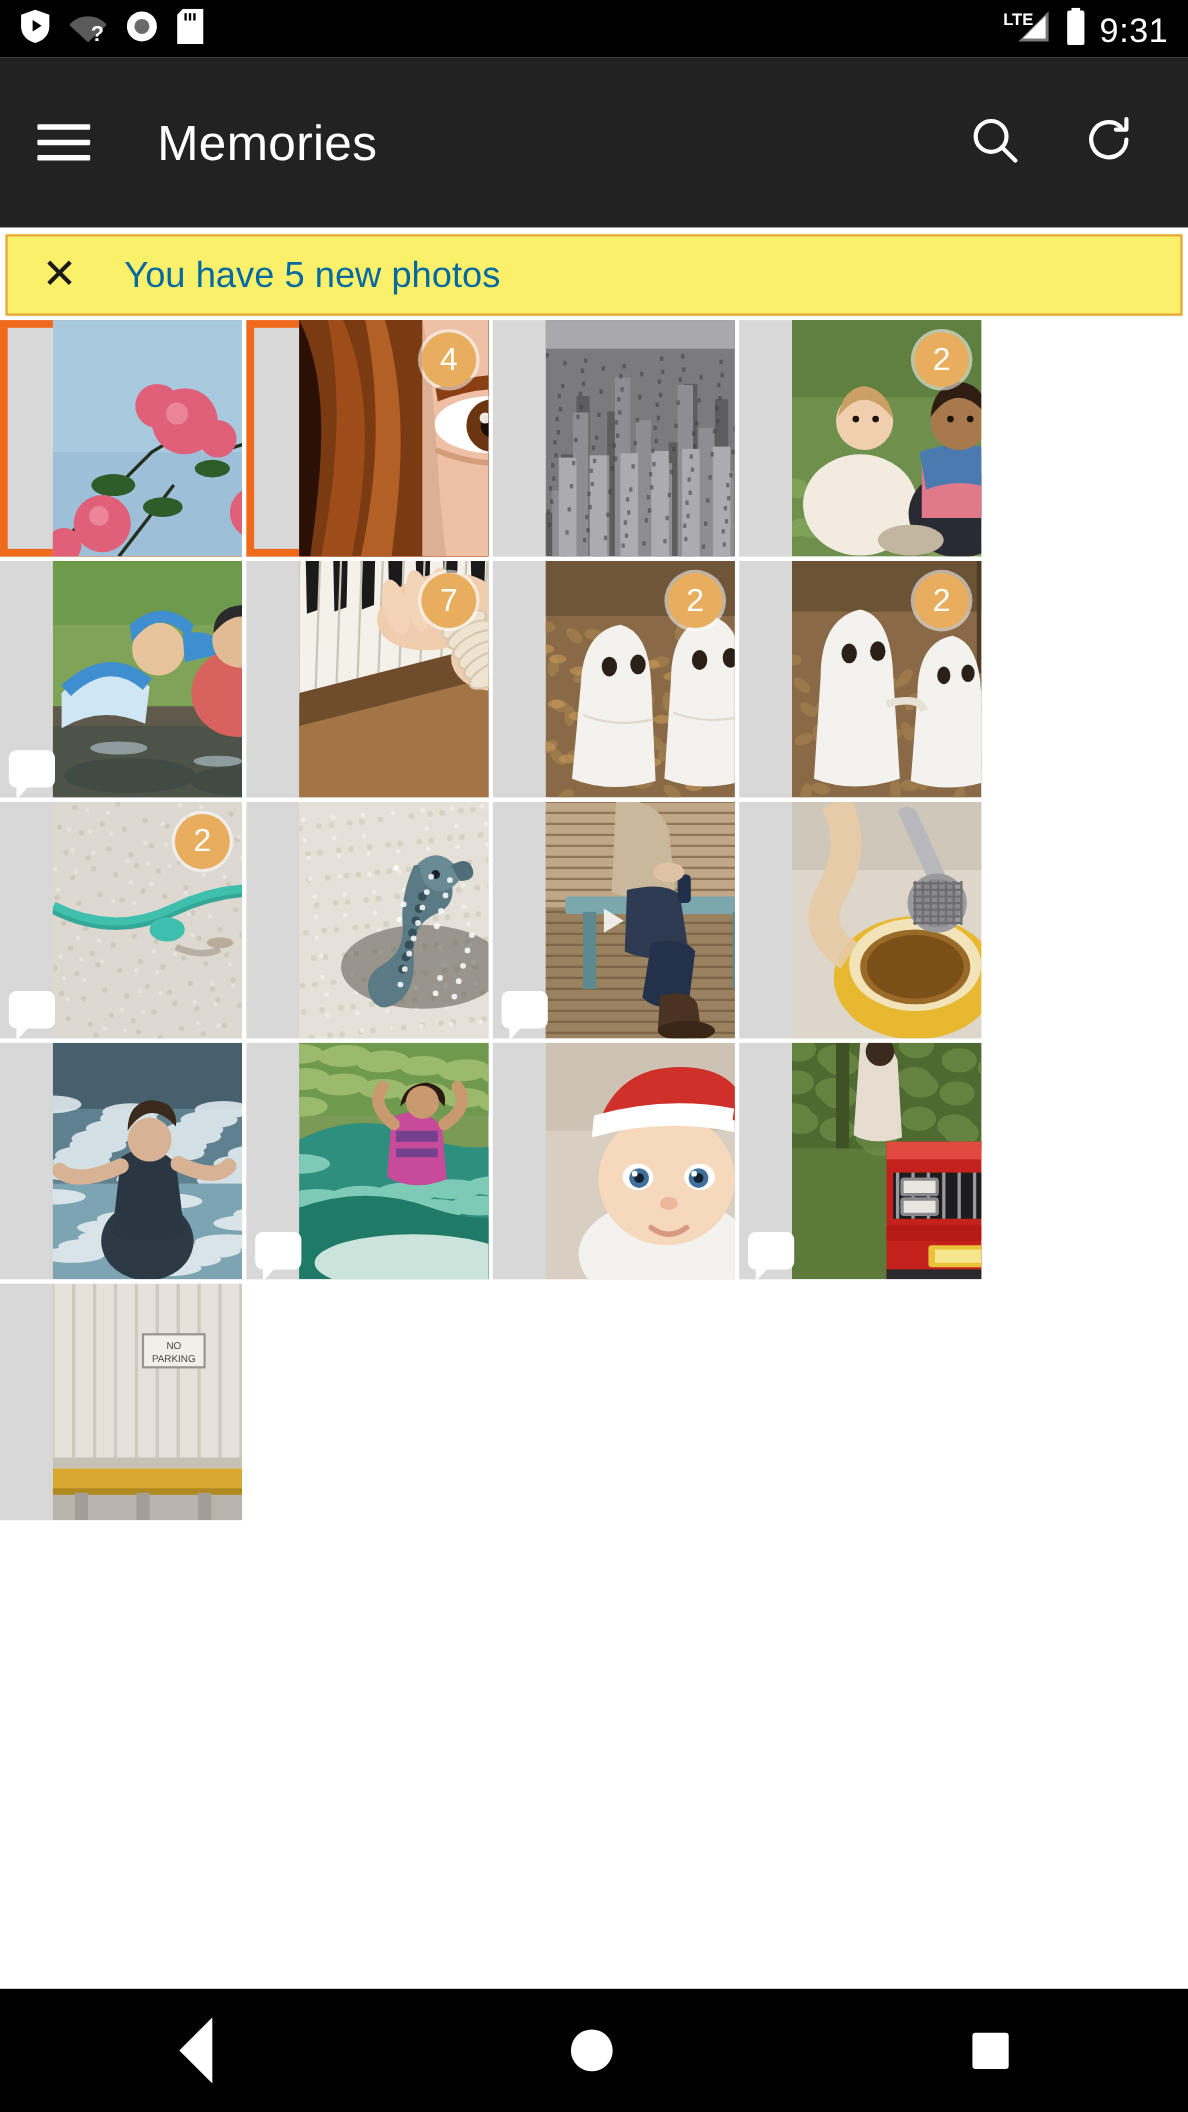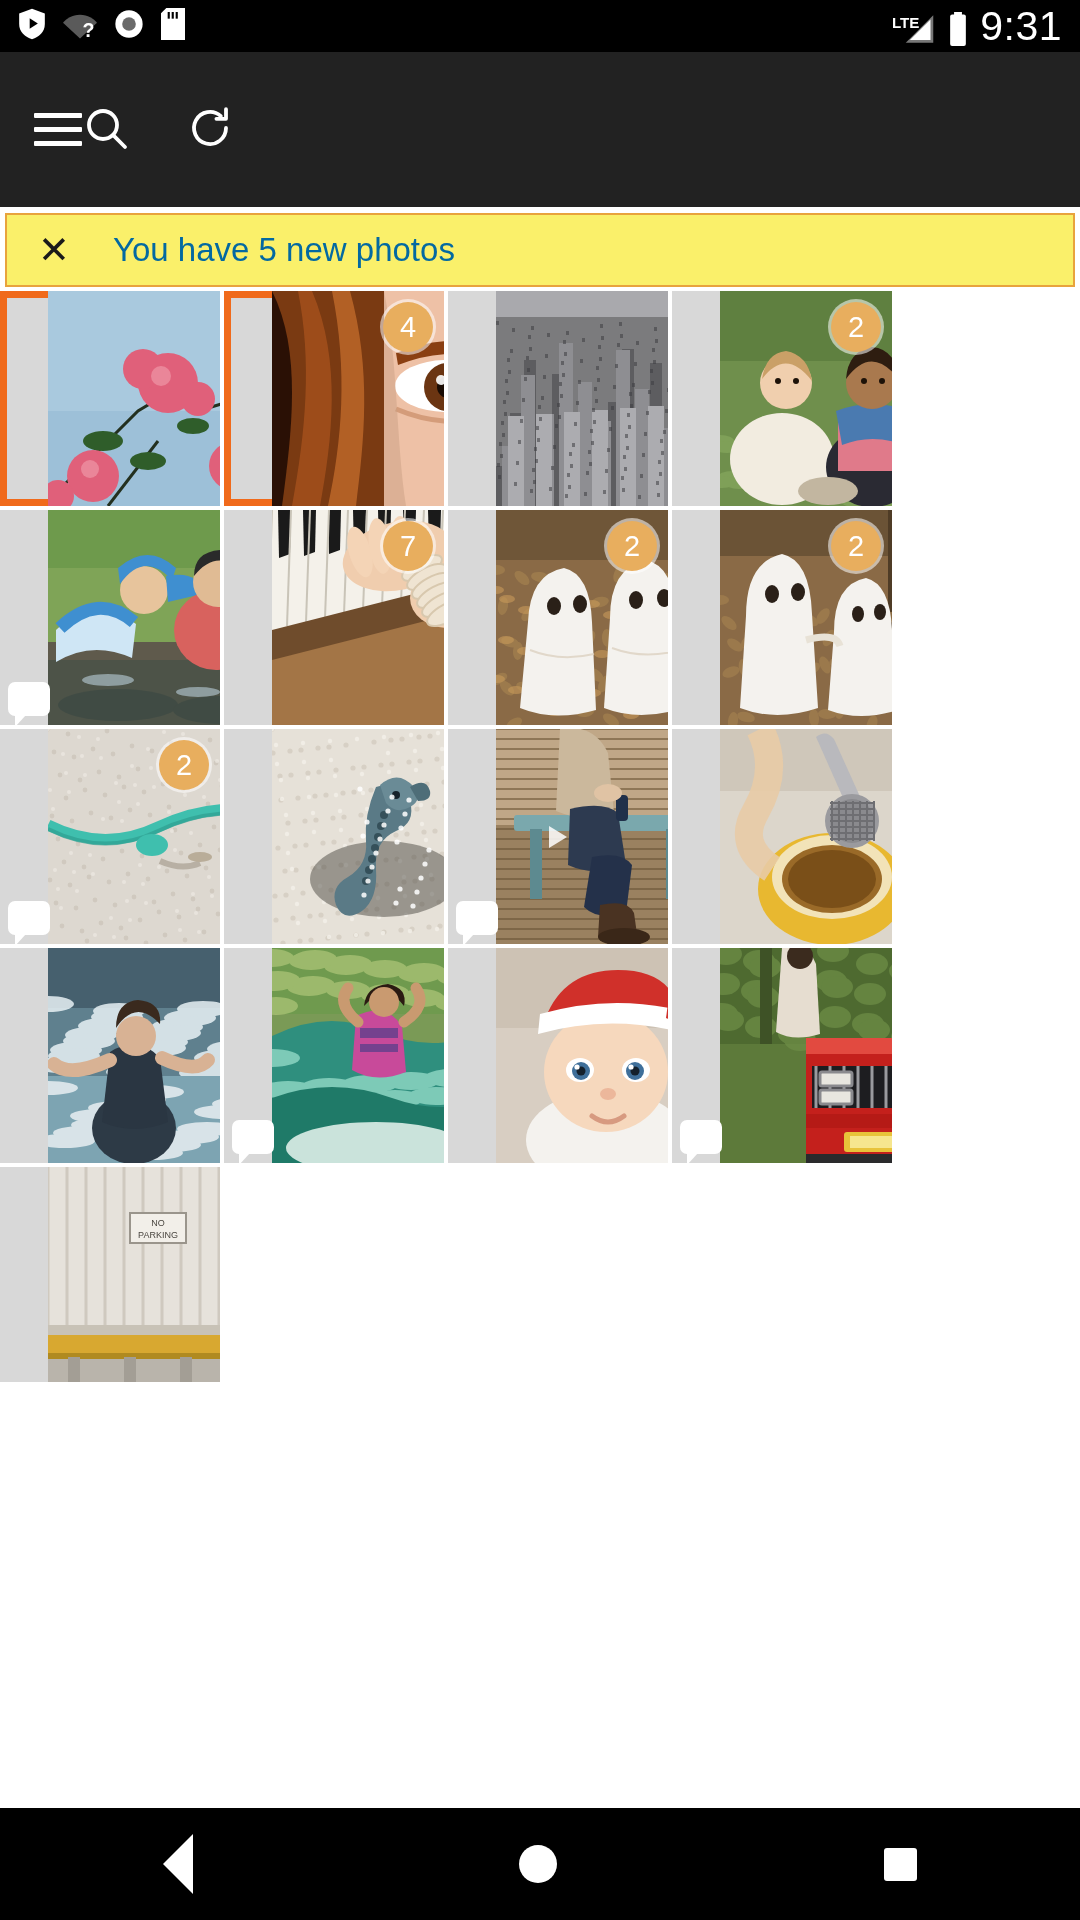--- a/index.html
+++ b/index.html
@@ -6,21 +6,21 @@
   html,body { width:1080px; height:1920px; background:#ffffff;
     font-family:"Liberation Sans", sans-serif; overflow:hidden; }
 
   
   .statusbar{
     height:52px; background:#000; display:flex; align-items:center;
     padding:0 18px; position:relative;
   }
   .sb-left{ display:flex; align-items:center; gap:17px; }
   .sb-right{ position:absolute; right:18px; display:flex; align-items:flex-end; gap:11px; }
-  .sb-clock{ color:#fff; font-size:41px; letter-spacing:.5px; }
+  .sb-clock{ color:#fff; font-size:31px; letter-spacing:.5px; }
 
   
   .appbar{
     height:155px; background:#222222; display:flex; align-items:center;
     padding:0 34px; gap:0;
   }
   .hamburger{ width:48px; display:flex; flex-direction:column; gap:9px; cursor:pointer; }
   .hamburger span{ display:block; height:5px; background:#fff; border-radius:1px; }
   .appbar-title{ color:#fff; font-size:45px; margin-left:61px; flex:1;
     letter-spacing:.3px; }
@@ -129,20 +129,21 @@
     <span class="sb-clock">9:31</span>
   </div>
 </div>
 
 <div class="appbar">
   <div class="hamburger">
     <span></span>
       <span></span>
       <span></span>
   </div>
+  <div class="appbar-title">Memories</div>
   <div class="appbar-actions">
     <span>
       <svg width="48" height="48" viewBox="0 0 24 24" fill="none" stroke="#fff" stroke-width="1.9">
         <circle cx="10.5" cy="10.5" r="7"></circle>
           <line x1="15.6" y1="15.6" x2="21.5" y2="21.5" stroke-linecap="round"></line>
       </svg>
     </span>
     <span>
       <svg width="48" height="48" viewBox="0 0 24 24" fill="none" stroke="#fff" stroke-width="1.9">
         <path d="M20 12a8 8 0 1 1-2.6-5.9" stroke-linecap="round"></path>

